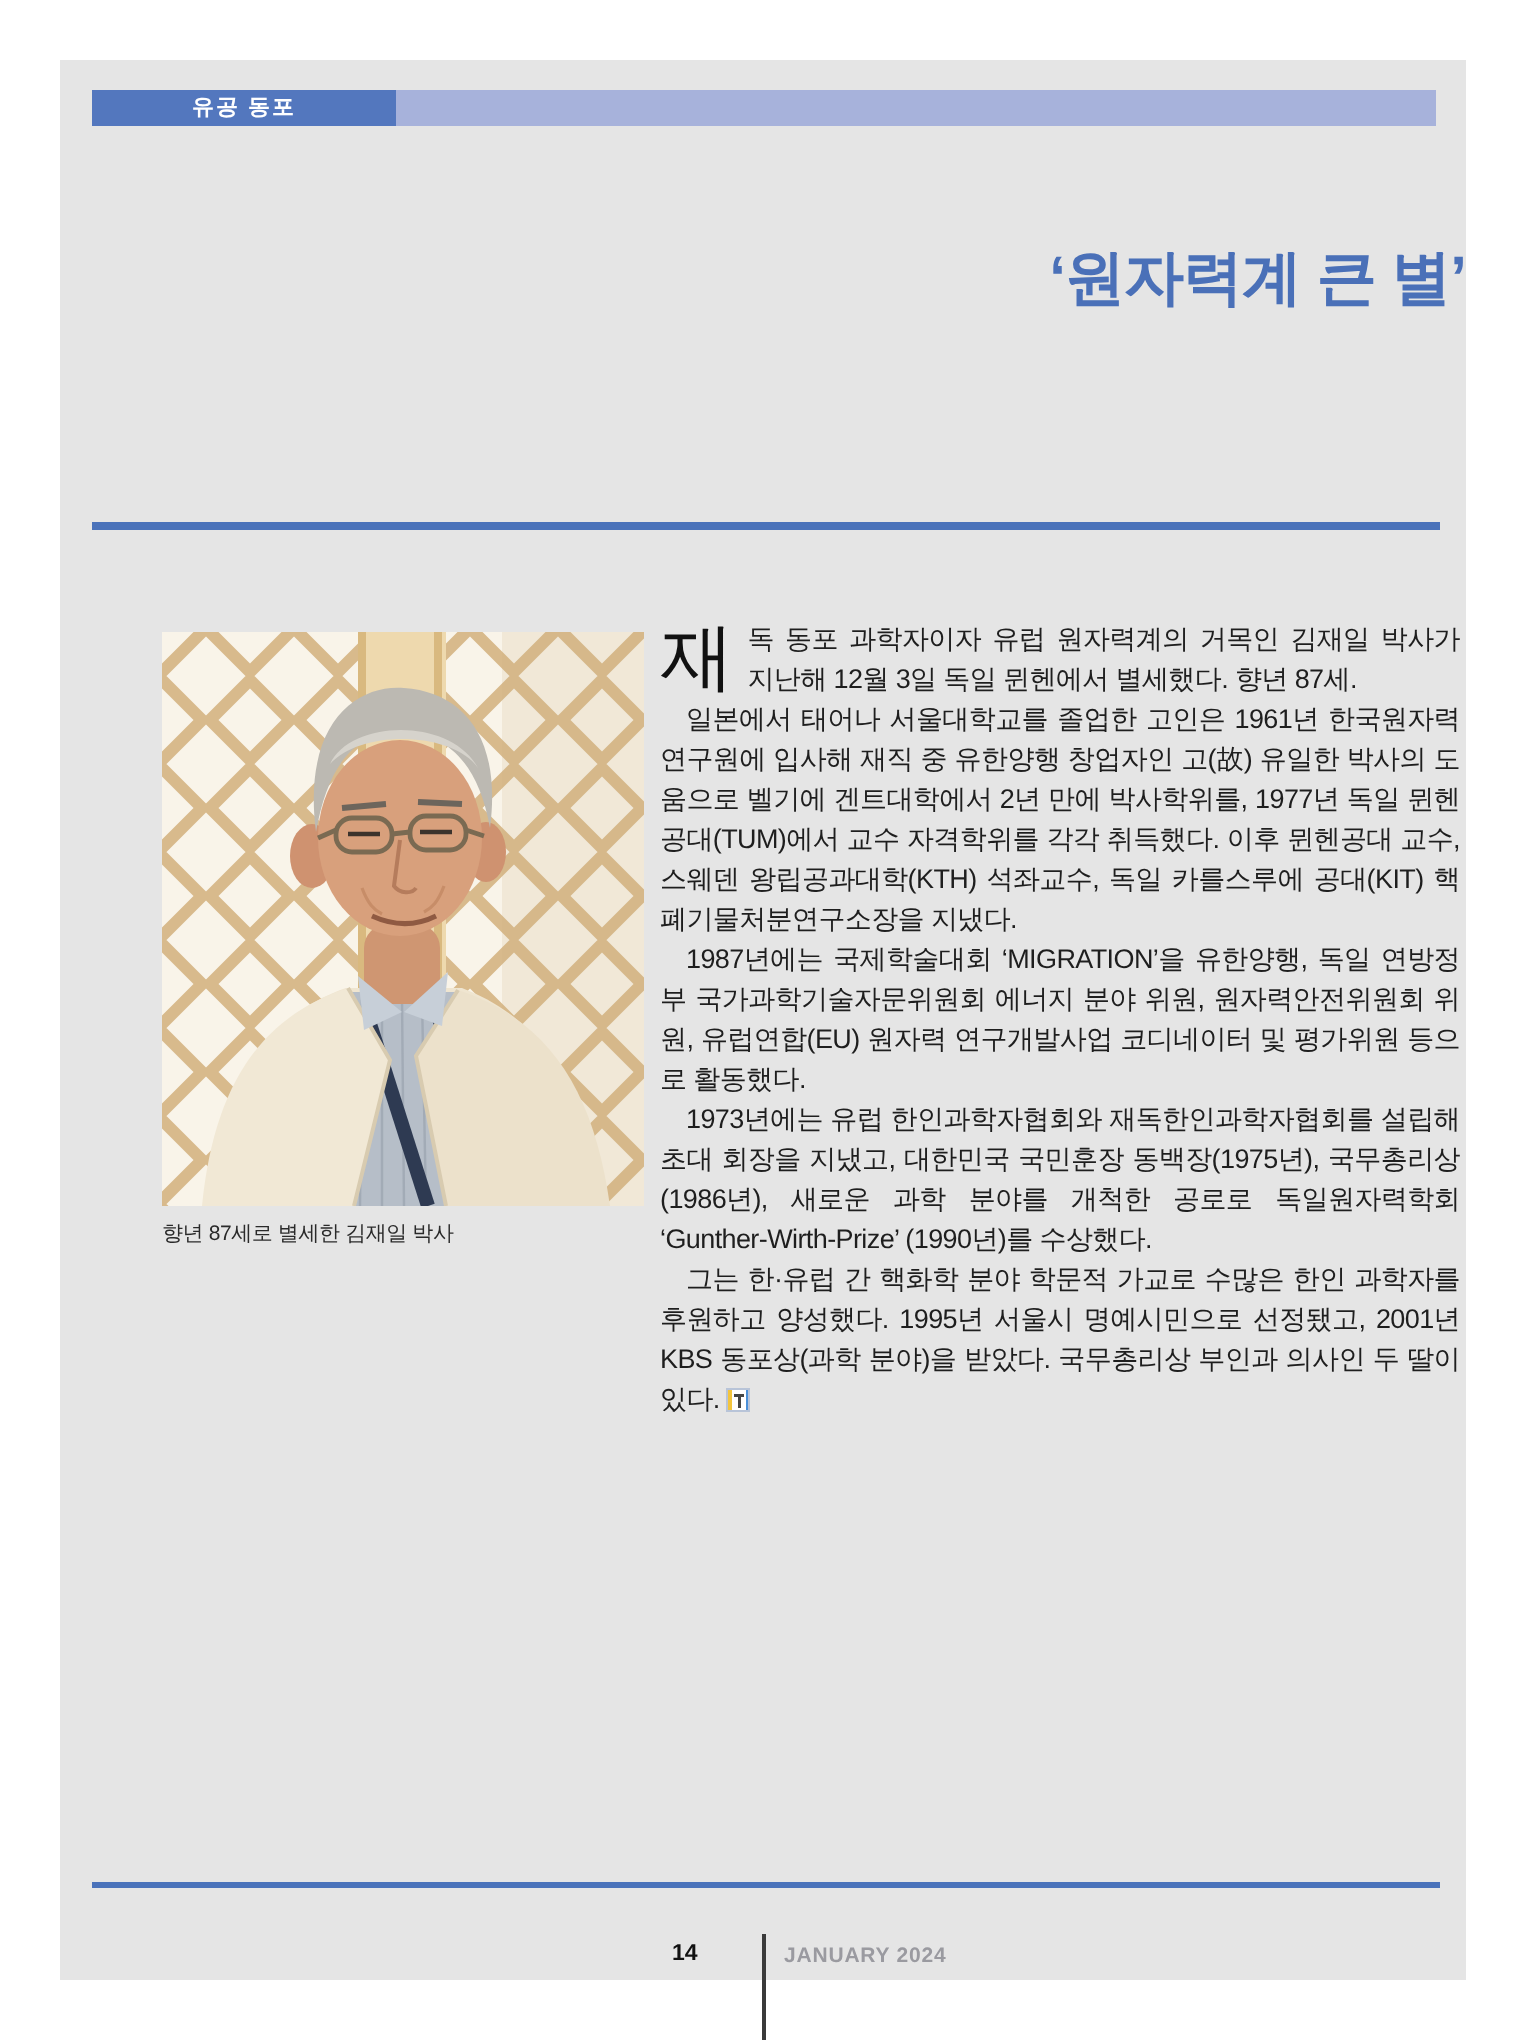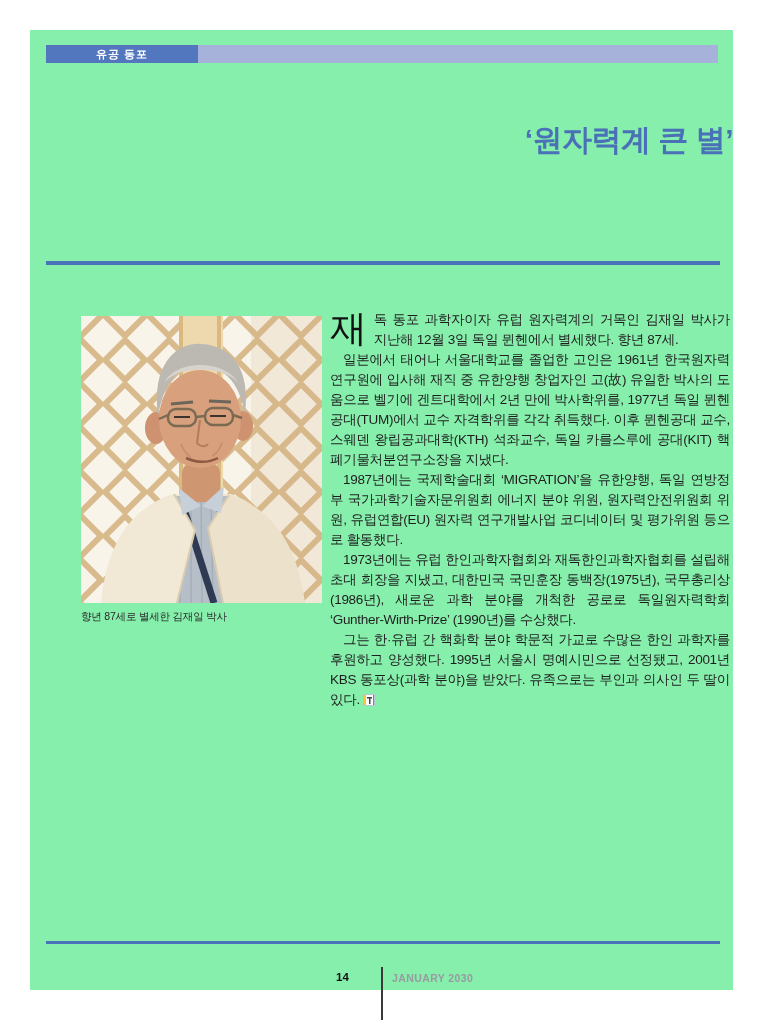--- a/index.html
+++ b/index.html
@@ -1,20 +1,20 @@
 <!DOCTYPE html>
 <html lang="ko"><head>
 <meta charset="utf-8">
 <style>
   html,body{margin:0;padding:0;background:#ffffff;}
   body{font-family:"Liberation Sans","DejaVu Sans",sans-serif;}
   .stage{position:relative;width:762px;height:1020px;background:#ffffff;overflow:hidden;}
 
   
-  .page{position:absolute;left:30px;top:30px;width:703px;height:960px;background:#86efac;}
+  .page{position:absolute;left:30px;top:30px;width:703px;height:960px;background:#e5e5e5;}
 
   
   .section-header{position:absolute;left:16px;top:15px;right:15px;height:18px;display:flex;}
   .section-tag{width:152px;height:18px;background:#5377be;color:#ffffff;font-size:11px;font-weight:bold;
                text-align:center;line-height:19px;letter-spacing:1px;}
   .section-bar{flex:1;height:18px;background:#a7b2db;}
 
   
   .title{position:absolute;left:0;right:0;top:90px;margin:0;text-align:right;
          font-size:30px;font-weight:bold;color:#4a70b8;line-height:39px;letter-spacing:-0.5px;}
@@ -122,22 +122,22 @@
         <path d="M100 128 C103 136 106 139 110 141 M141 127 C138 135 135 138 131 140" stroke="#c08560" stroke-width="1.6" fill="none" opacity="0.7"></path>
       </svg>
       <figcaption class="caption">향년 87세로 별세한 김재일 박사</figcaption>
     </figure>
 
     <div class="body">
       <p><span class="dropcap">재</span><span>독 동포 과학자이자 유럽 원자력계의 거목인 김재일 박사가 지난해 12월 3일 독일 뮌헨에서 별세했다. 향년 87세.</span></p>
       <p class="indent">일본에서 태어나 서울대학교를 졸업한 고인은 1961년 한국원자력연구원에 입사해 재직 중 유한양행 창업자인 고(故) 유일한 박사의 도움으로 벨기에 겐트대학에서 2년 만에 박사학위를, 1977년 독일 뮌헨공대(TUM)에서 교수 자격학위를 각각 취득했다. 이후 뮌헨공대 교수, 스웨덴 왕립공과대학(KTH) 석좌교수, 독일 카를스루에 공대(KIT) 핵폐기물처분연구소장을 지냈다.</p>
       <p class="indent">1987년에는 국제학술대회 ‘MIGRATION’을 유한양행, 독일 연방정부 국가과학기술자문위원회 에너지 분야 위원, 원자력안전위원회 위원, 유럽연합(EU) 원자력 연구개발사업 코디네이터 및 평가위원 등으로 활동했다.</p>
       <p class="indent">1973년에는 유럽 한인과학자협회와 재독한인과학자협회를 설립해 초대 회장을 지냈고, 대한민국 국민훈장 동백장(1975년), 국무총리상(1986년), 새로운 과학 분야를 개척한 공로로 독일원자력학회 ‘Gunther-Wirth-Prize’ (1990년)를 수상했다.</p>
-      <p class="indent"><span>그는 한·유럽 간 핵화학 분야 학문적 가교로 수많은 한인 과학자를 후원하고 양성했다. 1995년 서울시 명예시민으로 선정됐고, 2001년 KBS 동포상(과학 분야)을 받았다. 유족으로는 부인과 의사인 두 딸이 있다.</span><span class="endmark"></span></p>
+      <p class="indent"><span>그는 한·유럽 간 핵화학 분야 학문적 가교로 수많은 한인 과학자를 후원하고 양성했다. 1995년 서울시 명예시민으로 선정됐고, 2001년 KBS 동포상(과학 분야)을 받았다. 국무총리상 부인과 의사인 두 딸이 있다.</span><span class="endmark"></span></p>
     </div>
 
     <div class="rule rule-bottom"></div>
   </div>
 
   <div class="footer-pagenum">14</div>
   <div class="folio-line"></div>
-  <div class="footer-issue">JANUARY 2030</div>
+  <div class="footer-issue">JANUARY 2024</div>
 </div>
 
 </body></html>

